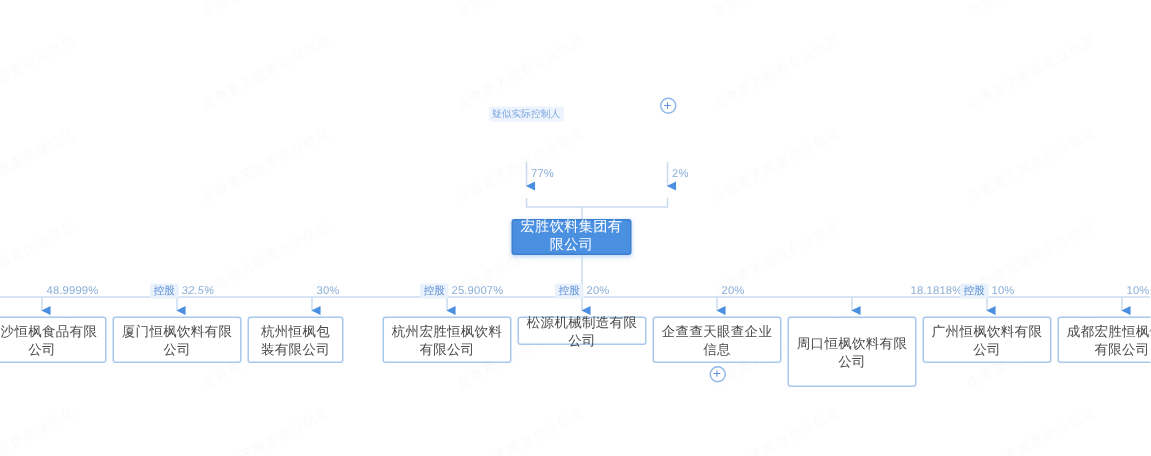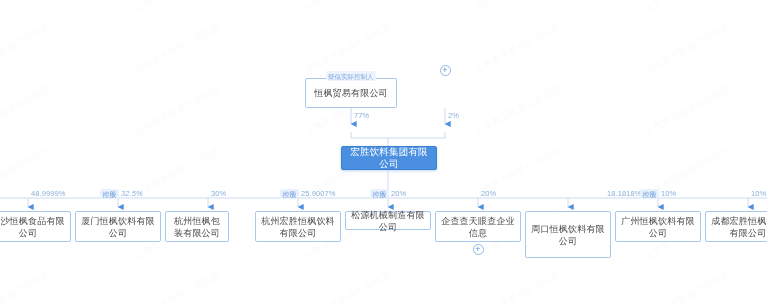--- a/index.html
+++ b/index.html
@@ -173,33 +173,30 @@
         <path d="M208,198 L208,207" marker-end="url(#arrow)"></path>
         <path d="M298,198 L298,207" marker-end="url(#arrow)"></path>
         <path d="M388,198 L388,207" marker-end="url(#arrow)"></path>
         <path d="M478,198 L478,207" marker-end="url(#arrow)"></path>
         <path d="M568,198 L568,207" marker-end="url(#arrow)"></path>
         <path d="M658,198 L658,207" marker-end="url(#arrow)"></path>
         <path d="M748,198 L748,207" marker-end="url(#arrow)"></path>
       </g>
   </svg>
 
-  <div class="node" id="sh0" style="left: 305px; top: 78px; width: 92px; height: 30px;">
-    <span>恒枫贸易有限公司</span>
-  </div>
   <div class="corner-badge" id="sh0badge" style="left: 326px; top: 71px;">疑似实际控制人</div>
 
   <div class="expand-btn" id="sh1plus" style="left: 439.5px; top: 65px;">
       <span>+</span>
     </div>
 
   <div class="edge-label" id="sh0pct" style="left: 354px; top: 111px;">77%</div>
   <div class="edge-label" id="sh1pct" style="left: 448px; top: 111px;">2%</div>
 
-  <div class="node root" id="rootnode" style="left: 341px; top: 146px; width: 96px; height: 24px;">
+  <div class="node root" id="rootnode" style="left: 341px; top: 146px; width: 80px; height: 24px;">
     <span>宏胜饮料集团有限公司</span>
   </div>
 
   <div id="subs">
       <div class="node" style="left: -15px; top: 211px; width: 86px; height: 31px;">
         <span>长沙恒枫食品有限公司</span>
       </div>
       <div class="edge-label" style="left: 31px; top: 189px;">48.9999%</div>
       <div class="node" style="left: 75px; top: 211px; width: 86px; height: 31px;">
         <span>厦门恒枫饮料有限公司</span>

